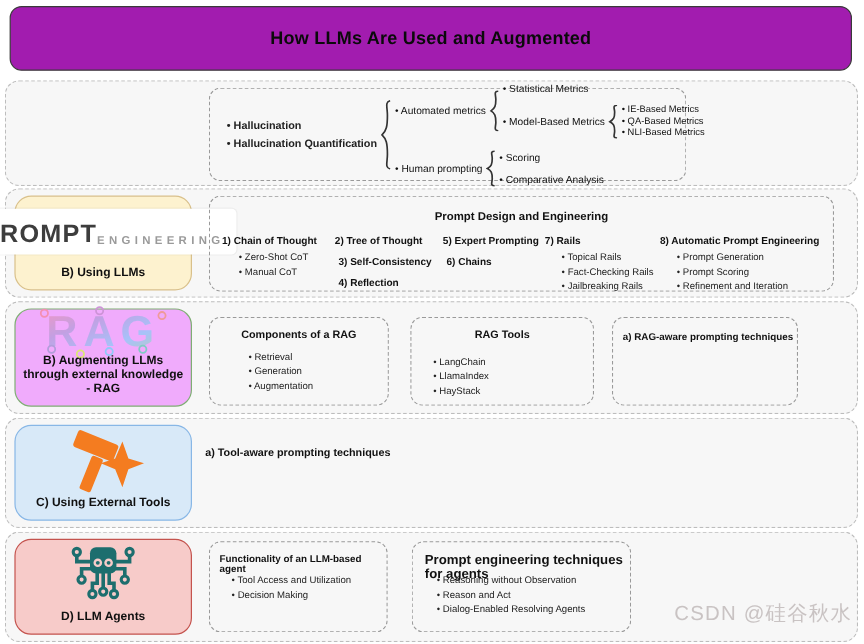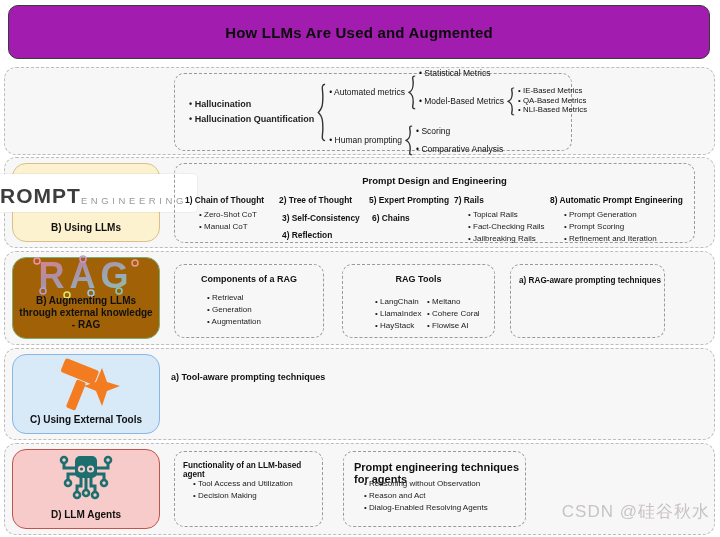--- a/index.html
+++ b/index.html
@@ -21,30 +21,30 @@
   .row-d{top:348px;height:92px;}
   .row-e{top:443px;height:92px;}
 
   
   .label-box{position:absolute;left:7px;top:5px;bottom:5px;width:148px;
     border-radius:14px;box-sizing:border-box;display:flex;flex-direction:column;
     align-items:center;justify-content:flex-end;padding-bottom:7px;}
   .label-box .caption{font-size:10px;font-weight:bold;color:#101010;text-align:center;line-height:1.2;padding:0 6px;}
   .lb-a{background:#dac9e2;border:1.4px solid #8e6fa8;}
   .lb-b{background:#fdf2cf;border:1.4px solid #d9c08a;}
-  .lb-c{background:#a16207;border:1.4px solid #7fae74;}
+  .lb-c{background:#f0abfc;border:1.4px solid #7fae74;}
   .lb-d{background:#d8e9f8;border:1.4px solid #88b7e6;}
   .lb-e{background:#f7cbc9;border:1.4px solid #c4534e;}
   .icon-slot{flex:1;display:flex;align-items:center;justify-content:center;width:100%;}
 
   
   .prompt-logo{background:#fff;border-radius:4px;padding:5px 10px 6px;display:flex;
     flex-direction:row;align-items:flex-end;box-shadow:0 0 0 1px rgba(0,0,0,.04);}
   .prompt-logo .l1{font-size:21px;font-weight:800;letter-spacing:1px;color:#3d3d3d;line-height:1;}
-  .prompt-logo .l2{font-size:9.5px;font-weight:400;letter-spacing:3.6px;color:#9a9a9a;margin-top:17px;line-height:1;}
+  .prompt-logo .l2{font-size:9.5px;font-weight:700;letter-spacing:3.6px;color:#9a9a9a;margin-top:17px;line-height:1;}
 
   
   .dbox{position:absolute;border:1px dashed #9a9a9a;border-radius:10px;box-sizing:border-box;}
   .dbox .dtitle{font-weight:bold;font-size:9px;color:#111;}
   .dtitle-center{text-align:center;}
 
   
   .bli{font-size:8px;color:#222;line-height:1.5;white-space:nowrap;}
   .bli::before{content:"•  ";}
 
@@ -200,29 +200,24 @@
       <div class="dtitle dtitle-center" style="position:absolute;left:0;right:0;top:9px;">Components of a RAG</div>
       <div class="colstack" style="left:32px;top:27px;">
         <div class="bli">Retrieval</div>
         <div class="bli">Generation</div>
         <div class="bli">Augmentation</div>
       </div>
     </div>
 
     <div class="dbox" style="left:337px;top:12px;width:153px;height:74px;">
       <div class="dtitle dtitle-center" style="position:absolute;left:0;right:0;top:9px;">RAG Tools</div>
-      <div class="colstack" style="left:32px;top:31px;">
+      <div class="colstack" style="left:18px;top:31px;">
         <div class="bli">LangChain</div>
         <div class="bli">LlamaIndex</div>
         <div class="bli">HayStack</div>
-      </div>
-      <div class="colstack" style="left:84px;top:31px;">
-        <div class="bli">Meltano</div>
-        <div class="bli">Cohere Coral</div>
-        <div class="bli">Flowise AI</div>
       </div>
     </div>
 
     <div class="dbox" style="left:505px;top:12px;width:155px;height:74px;">
       <div class="dtitle" style="position:absolute;left:8px;top:11px;font-size:8.2px;">a) RAG-aware prompting techniques</div>
     </div>
   </div>
 
   <div class="row row-d">
     <div class="label-box lb-d">

